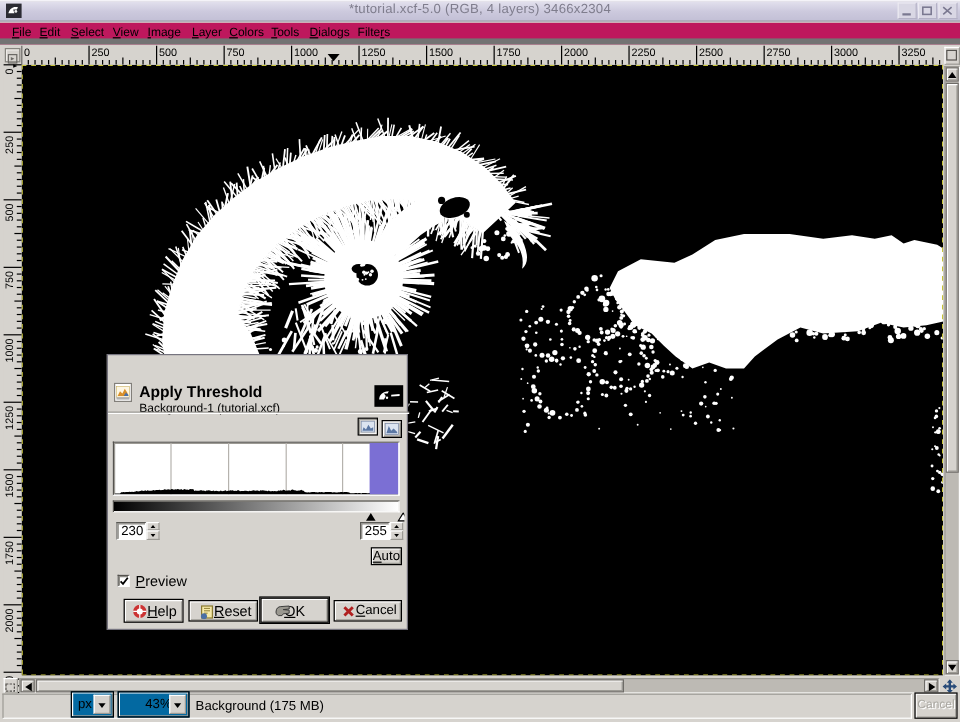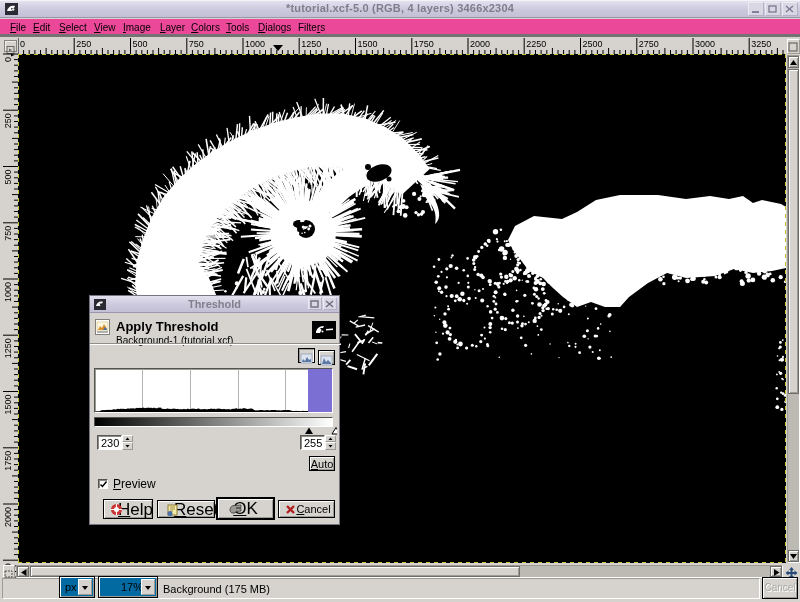--- a/index.html
+++ b/index.html
@@ -4,28 +4,28 @@
 body { width:800px; height:602px; position:relative; overflow:hidden;
   font-family:"Liberation Sans", sans-serif; background:#d6d3ce;
   -webkit-font-smoothing:antialiased; }
 .abs { position:absolute; }
 
 
 #titlebar { left:0; top:0; width:800px; height:18px;
   background:linear-gradient(#e3e1ee 0%, #ccc9dd 55%, #c3c0d6 100%);
   border-top:1px solid #f4f3f8; border-bottom:1px solid #9a97ad; }
 #title-text { left:0; top:2px; width:800px; text-align:center; font-size:11px;
-  font-weight:bold; color:#7f7d8d; letter-spacing:0.2px; }
+  font-weight:normal; color:#7f7d8d; letter-spacing:0.2px; }
 .tbtn { top:2px; width:16px; height:14px; background:#d9d7e4;
   border:1px solid #b4b1c6; border-top-color:#eceaf2; border-left-color:#eceaf2; }
 .tbtn svg { display:block; margin:2px auto 0; }
 
 
-#menubar { left:0; top:19px; width:800px; height:18px; background:#ec4899;
-  border-bottom:3px solid #737373; font-size:10px; color:#000; }
+#menubar { left:0; top:19px; width:800px; height:18px; background:#be185d;
+  border-bottom:5px solid #737373; font-size:10px; color:#000; }
 #menubar span { position:absolute; top:3px; }
 #menubar u { text-decoration:underline; text-underline-offset:1px; }
 #cornerbtn { left:4px; top:40px; width:13px; height:12px; background:#d6d3ce;
   border:1px solid #87857f; box-shadow:inset 1px 1px 0 #eeece8; }
 #hruler { left:18px; top:38px; }
 #vruler { left:3px; top:54px; }
 #canvas { left:18px; top:54px; }
 
 
 .trough { background:#bdbab4; border:1px solid #9c9a94; border-bottom-color:#fff; border-right-color:#fff; }
@@ -46,21 +46,21 @@
 
 #dlg { left:89px; top:295px; width:251px; height:230px; background:#d6d3ce;
   border:1px solid #76747f; box-shadow:1px 1px 0 rgba(0,0,0,0.4); }
 #dlg-title { position:absolute; left:0; top:0; width:249px; height:17px;
   background:linear-gradient(#e3e1ee 0%, #ccc9dd 55%, #c3c0d6 100%);
   border-bottom:1px solid #9a97ad; }
 #dlg-title .txt { position:absolute; width:100%; text-align:center; top:2px;
   font-size:11px; font-weight:bold; color:#82808f; }
 .btn { position:absolute; background:#d6d3ce; border:1px solid #000;
   box-shadow:inset 1px 1px 0 #fff, inset -1px -1px 0 #9c9a94;
-  font-size:17px; color:#000; text-align:center; }
+  font-size:12px; color:#000; text-align:center; }
 .btn u, #menubar u { text-decoration:underline; }
 .spin { position:absolute; background:#fff; border:1px solid #5a5955;
   border-bottom-color:#fff; border-right-color:#fff;
   box-shadow:inset 1px 1px 0 #8d8b86; font-size:11px; }
 </style></head>
 <body>
 
 <div id="titlebar" class="abs"></div>
 <div class="abs" style="left:5px;top:2px;width:14px;height:14px;">
   <svg width="14" height="14">
@@ -1810,45 +1810,28 @@
       <path d="M6.5,0 L9,3 L7.5,3 L7.5,5 L9.5,5 L9.5,3.5 L12.5,6 L9.5,8.5 L9.5,7 L7.5,7 L7.5,9 L9,9 L6.5,12 L4,9 L5.5,9 L5.5,7 L3.5,7 L3.5,8.5 L0.5,6 L3.5,3.5 L3.5,5 L5.5,5 L5.5,3 L4,3 Z" fill="#274a78"></path>
     </svg></div>
 
 <div id="statusbar" class="abs">
   <div class="abs" style="left:2px;top:0;width:758px;height:21px;border:1px solid #9c9a94;border-bottom-color:#fff;border-right-color:#fff;"></div>
   <div class="combo" style="left:59px;top:-2px;width:36px;height:22px;">
       <span style="position:absolute;left:5px;top:4px;">px</span>
       <span class="arr"></span>
     </div>
   <div class="combo" style="left:98px;top:-2px;width:60px;height:22px;">
-      <span style="position:absolute;left:22px;top:4px;">17%</span>
+      <span style="position:absolute;left:22px;top:4px;">43%</span>
       <span class="arr"></span>
     </div>
   <div class="abs" style="left:163px;top:5px;font-size:11px;color:#000;">Background (175 MB)</div>
   <div class="btn" style="left:762px;top:-1px;width:36px;height:22px;color:#aaa8a2;text-shadow:1px 1px 0 #fff;font-size:10px;line-height:20px;">Cancel</div>
 </div>
 
 <div id="dlg" class="abs">
- <div id="dlg-title">
-   <svg style="position:absolute;left:4px;top:2px" width="13" height="13">
-        <rect x="0" y="1" width="12" height="11" fill="#2b2b33"></rect>
-        <path d="M2,8 C3,4.5 5.5,3 9,3.7 L8,5.5 L5.5,5.5 L6.5,8 Z" fill="#fff"></path>
-      </svg>
-   <span class="txt">Threshold</span>
-   <div class="tbtn abs" style="left:218px;top:1px;width:14px;height:13px;">
-        <svg width="10" height="9">
-          <rect x="1" y="1" width="7" height="6" fill="none" stroke="#6d6b7e" stroke-width="1.4"></rect>
-        </svg>
-      </div>
-   <div class="tbtn abs" style="left:233px;top:1px;width:14px;height:13px;">
-        <svg width="10" height="9">
-          <path d="M1,1 L8,7 M8,1 L1,7" stroke="#6d6b7e" stroke-width="1.4"></path>
-        </svg>
-      </div>
- </div>
 
  <div class="abs" style="left:5px;top:23px;width:15px;height:16px;background:#fff;border:1px solid #827f7a;">
    <svg width="13" height="14">
         <rect x="1" y="2" width="11" height="9" fill="#fdf6e3" stroke="#c8b060" stroke-width="0.5"></rect>
    <path d="M2,10 L4,6 L6,8 L8,4 L10,7 L11,10 Z" fill="#d88f2a"></path>
         <path d="M7,10 L9,7 L11,9 L11,10 Z" fill="#4a6fa5"></path>
    <rect x="1" y="11" width="11" height="2" fill="#b0b0b0"></rect>
       </svg>
  </div>
  <div class="abs" style="left:26px;top:23px;font-size:13px;font-weight:bold;color:#000;">Apply Threshold</div>

